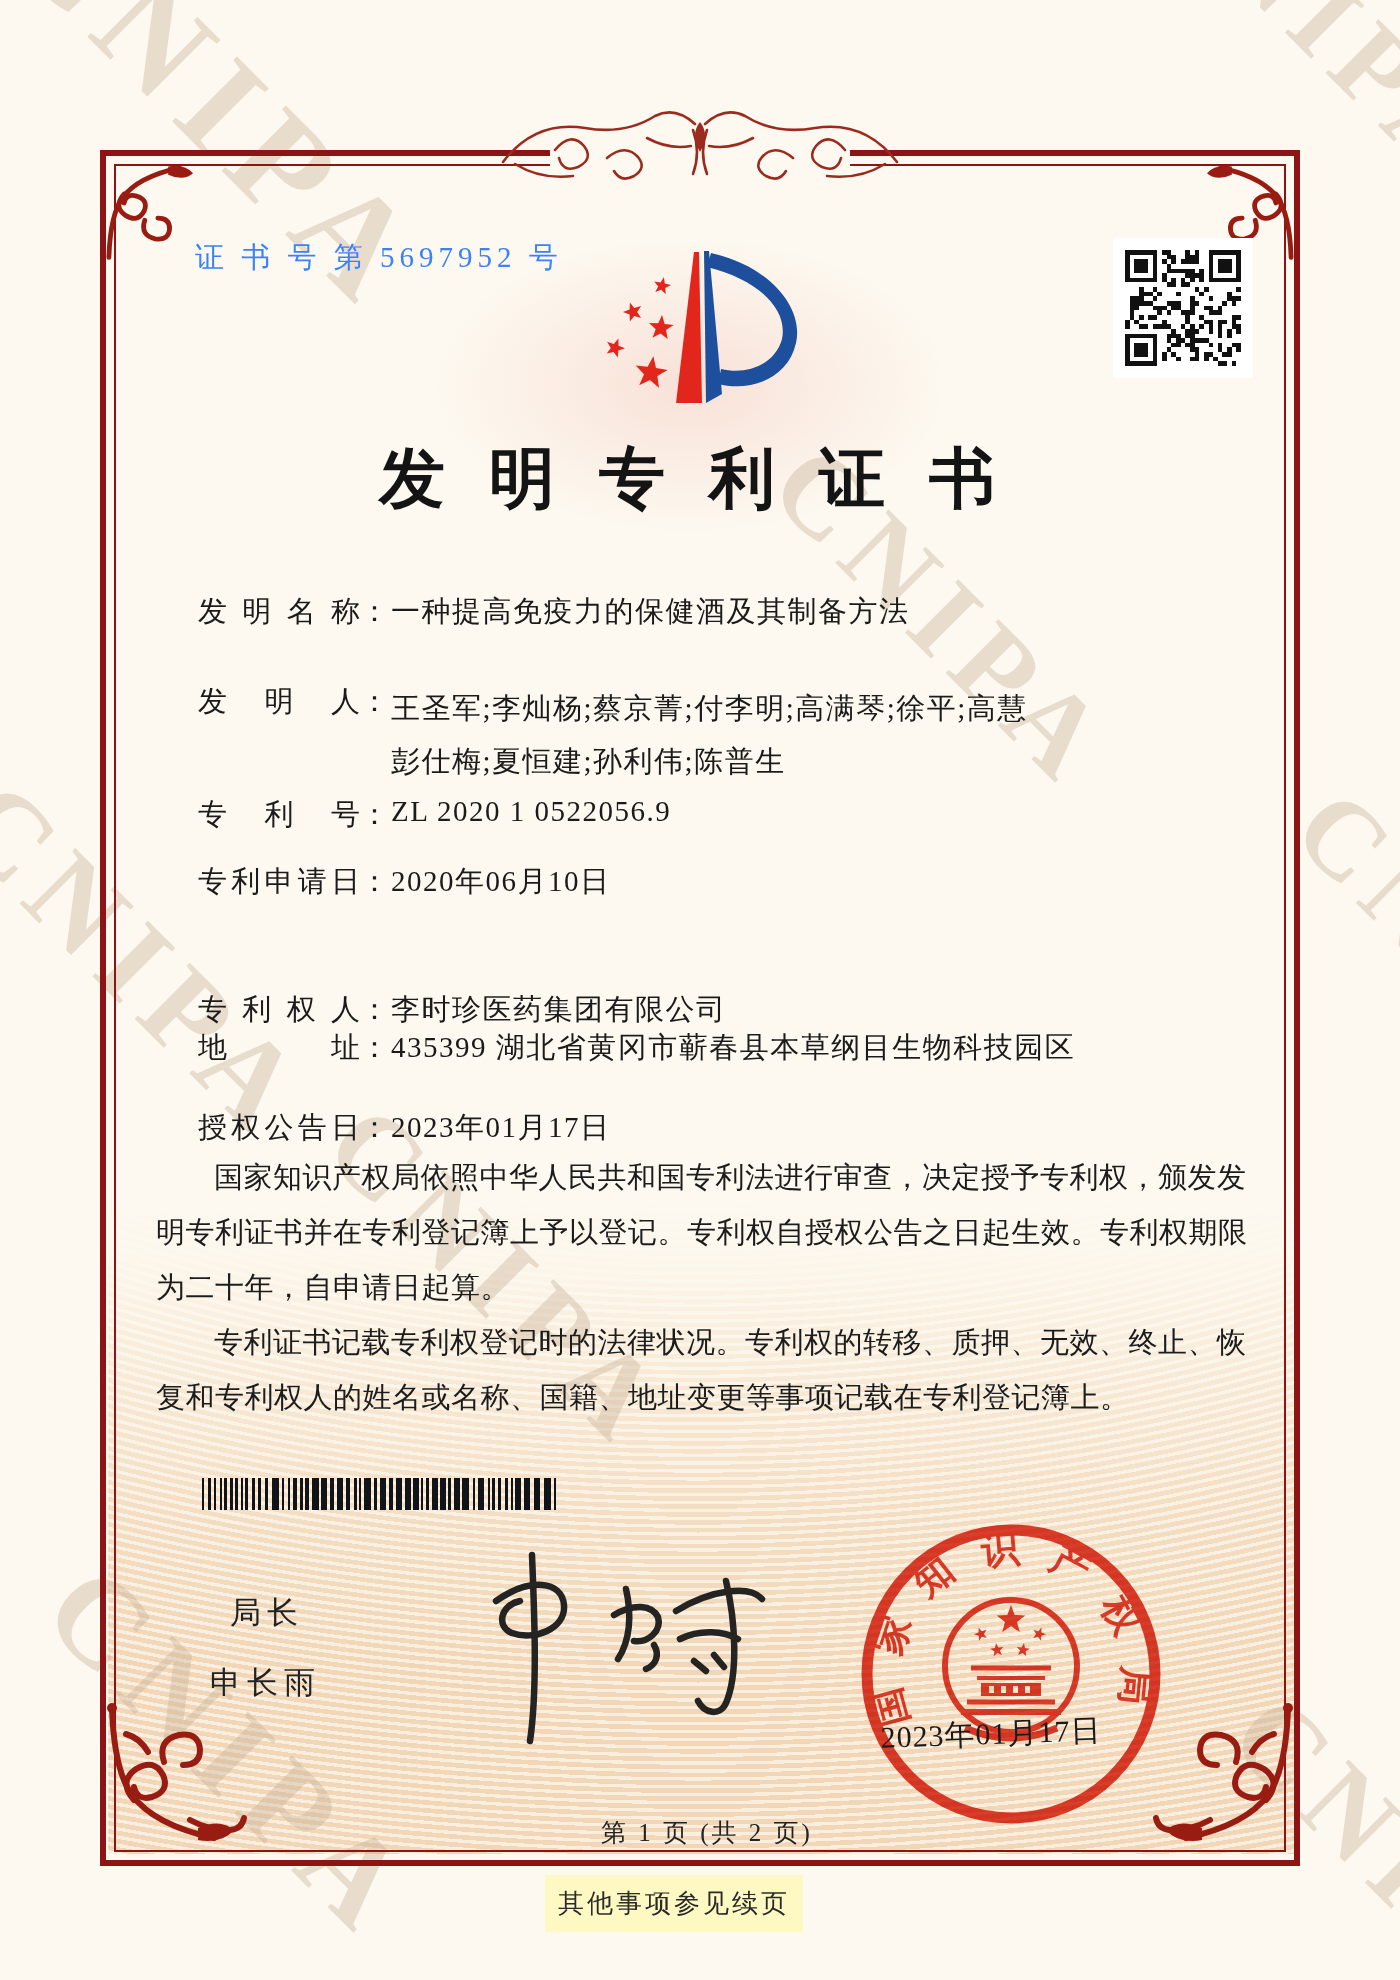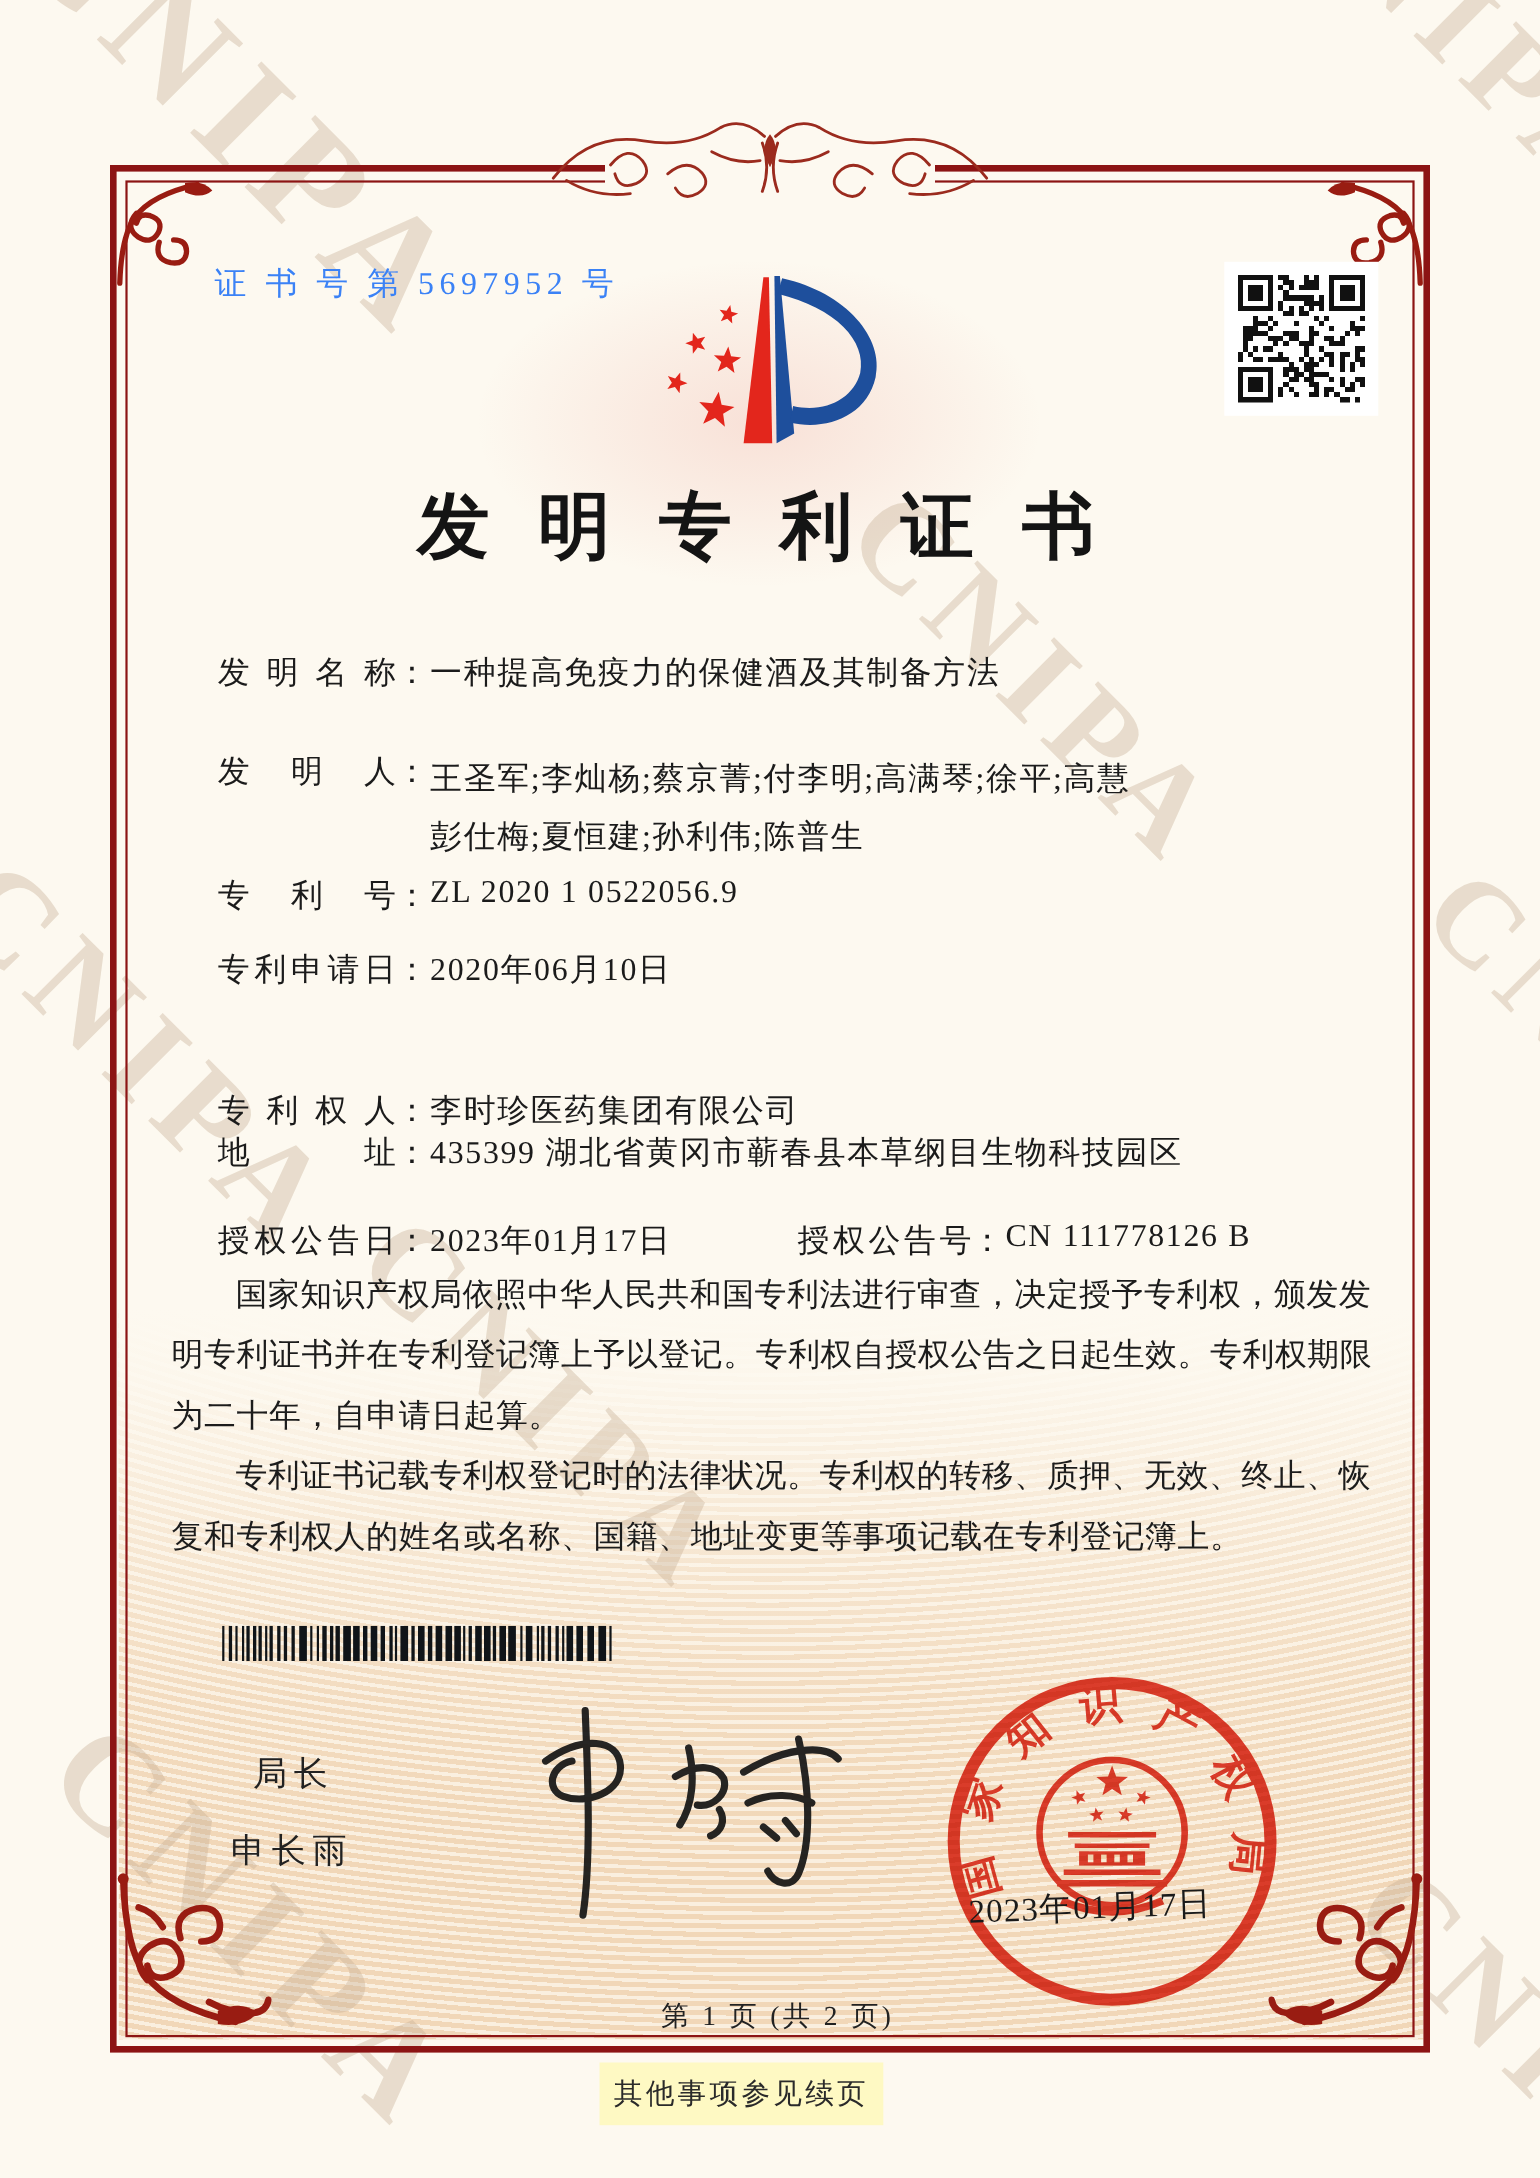--- a/index.html
+++ b/index.html
@@ -373,21 +373,20 @@
   <div class="frow" style="top:990px;">
     <span class="flabel">专利权人</span><span class="colon">：</span><span class="fvalue">李时珍医药集团有限公司</span>
   </div>
 
   <div class="frow" style="top:1028px;">
     <span class="flabel">地址</span><span class="colon">：</span><span class="fvalue">435399 湖北省黄冈市蕲春县本草纲目生物科技园区</span>
   </div>
 
   <div class="frow" style="top:1108px;width:1100px;">
     <span class="flabel">授权公告日</span><span class="colon">：</span><span class="fvalue">2023年01月17日</span>
-    <span class="pair2"><span class="flabel2">授权公告号</span><span class="colon">：</span><span class="fvalue">CN 111778126 B</span></span>
   </div>
 
   <div class="body-text">
     <p>国家知识产权局依照中华人民共和国专利法进行审查，决定授予专利权，颁发发明专利证书并在专利登记簿上予以登记。专利权自授权公告之日起生效。专利权期限为二十年，自申请日起算。</p>
     <p>专利证书记载专利权登记时的法律状况。专利权的转移、质押、无效、终止、恢复和专利权人的姓名或名称、国籍、地址变更等事项记载在专利登记簿上。</p>
   </div>
 
   <svg id="barcode-svg" class="barcode" viewBox="0 0 365 32" preserveAspectRatio="none">
       <rect x="2" y="0" width="2" height="32" fill="#101418"></rect>
       <rect x="8" y="0" width="3" height="32" fill="#101418"></rect>

